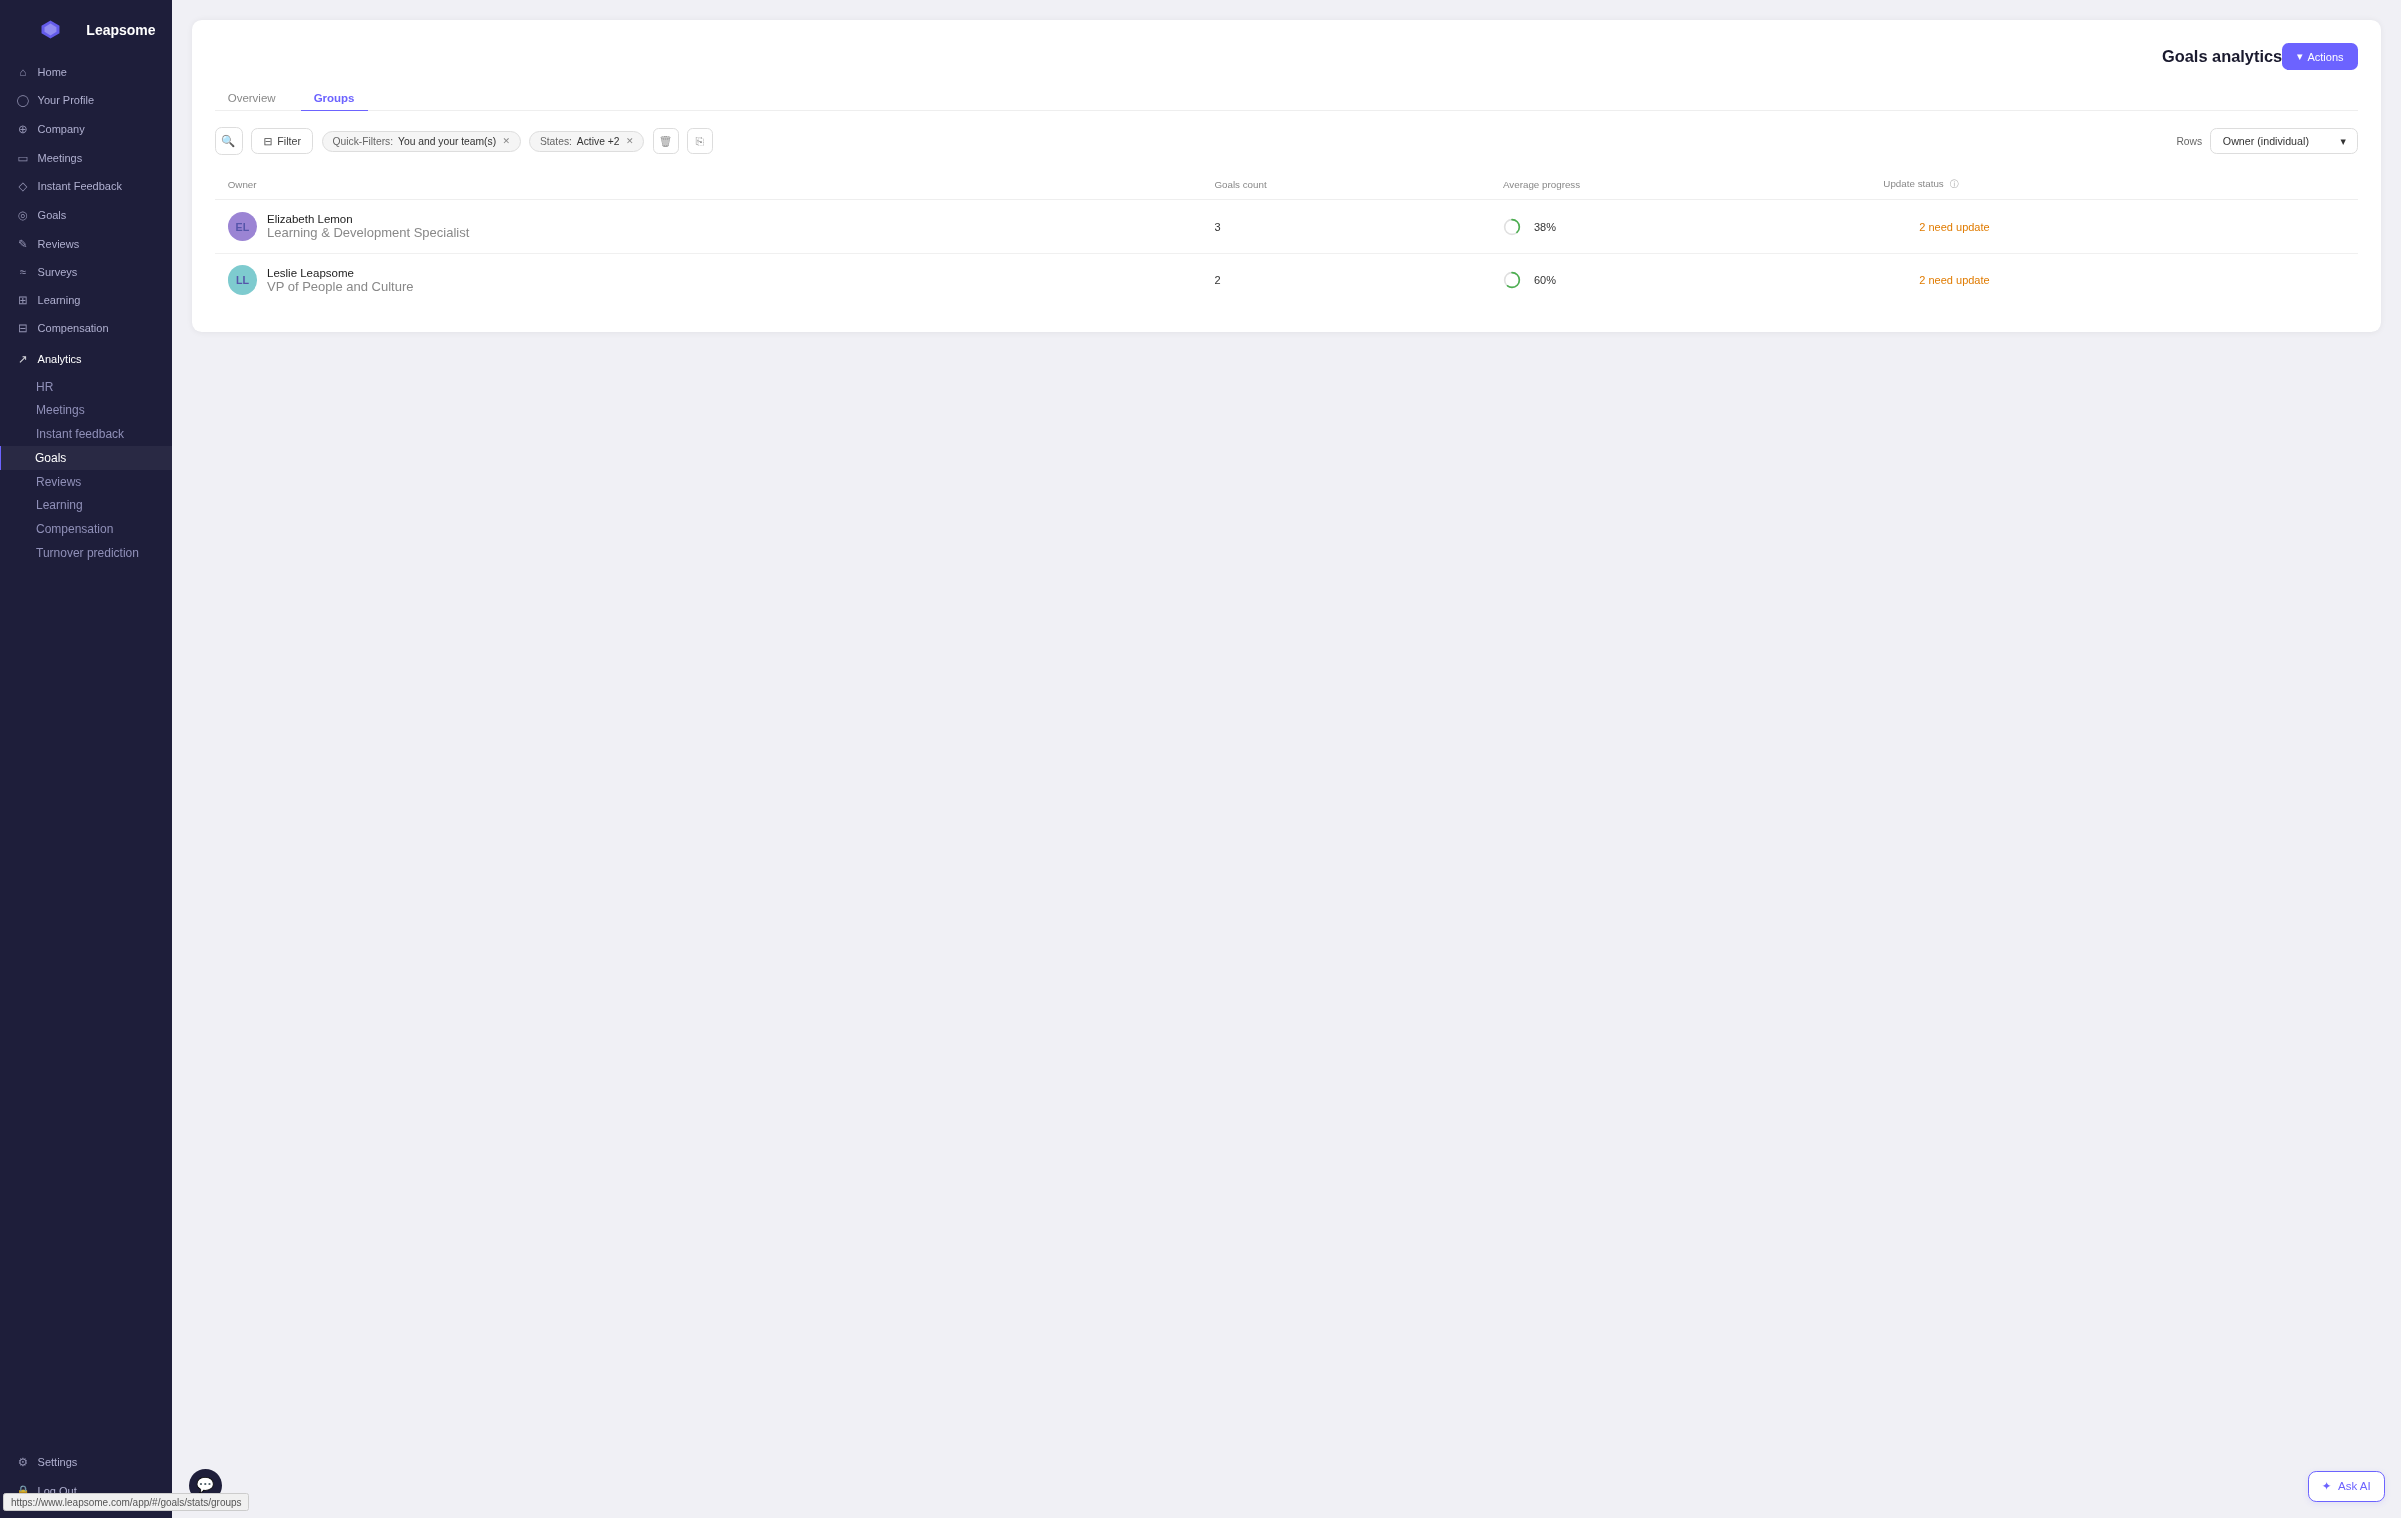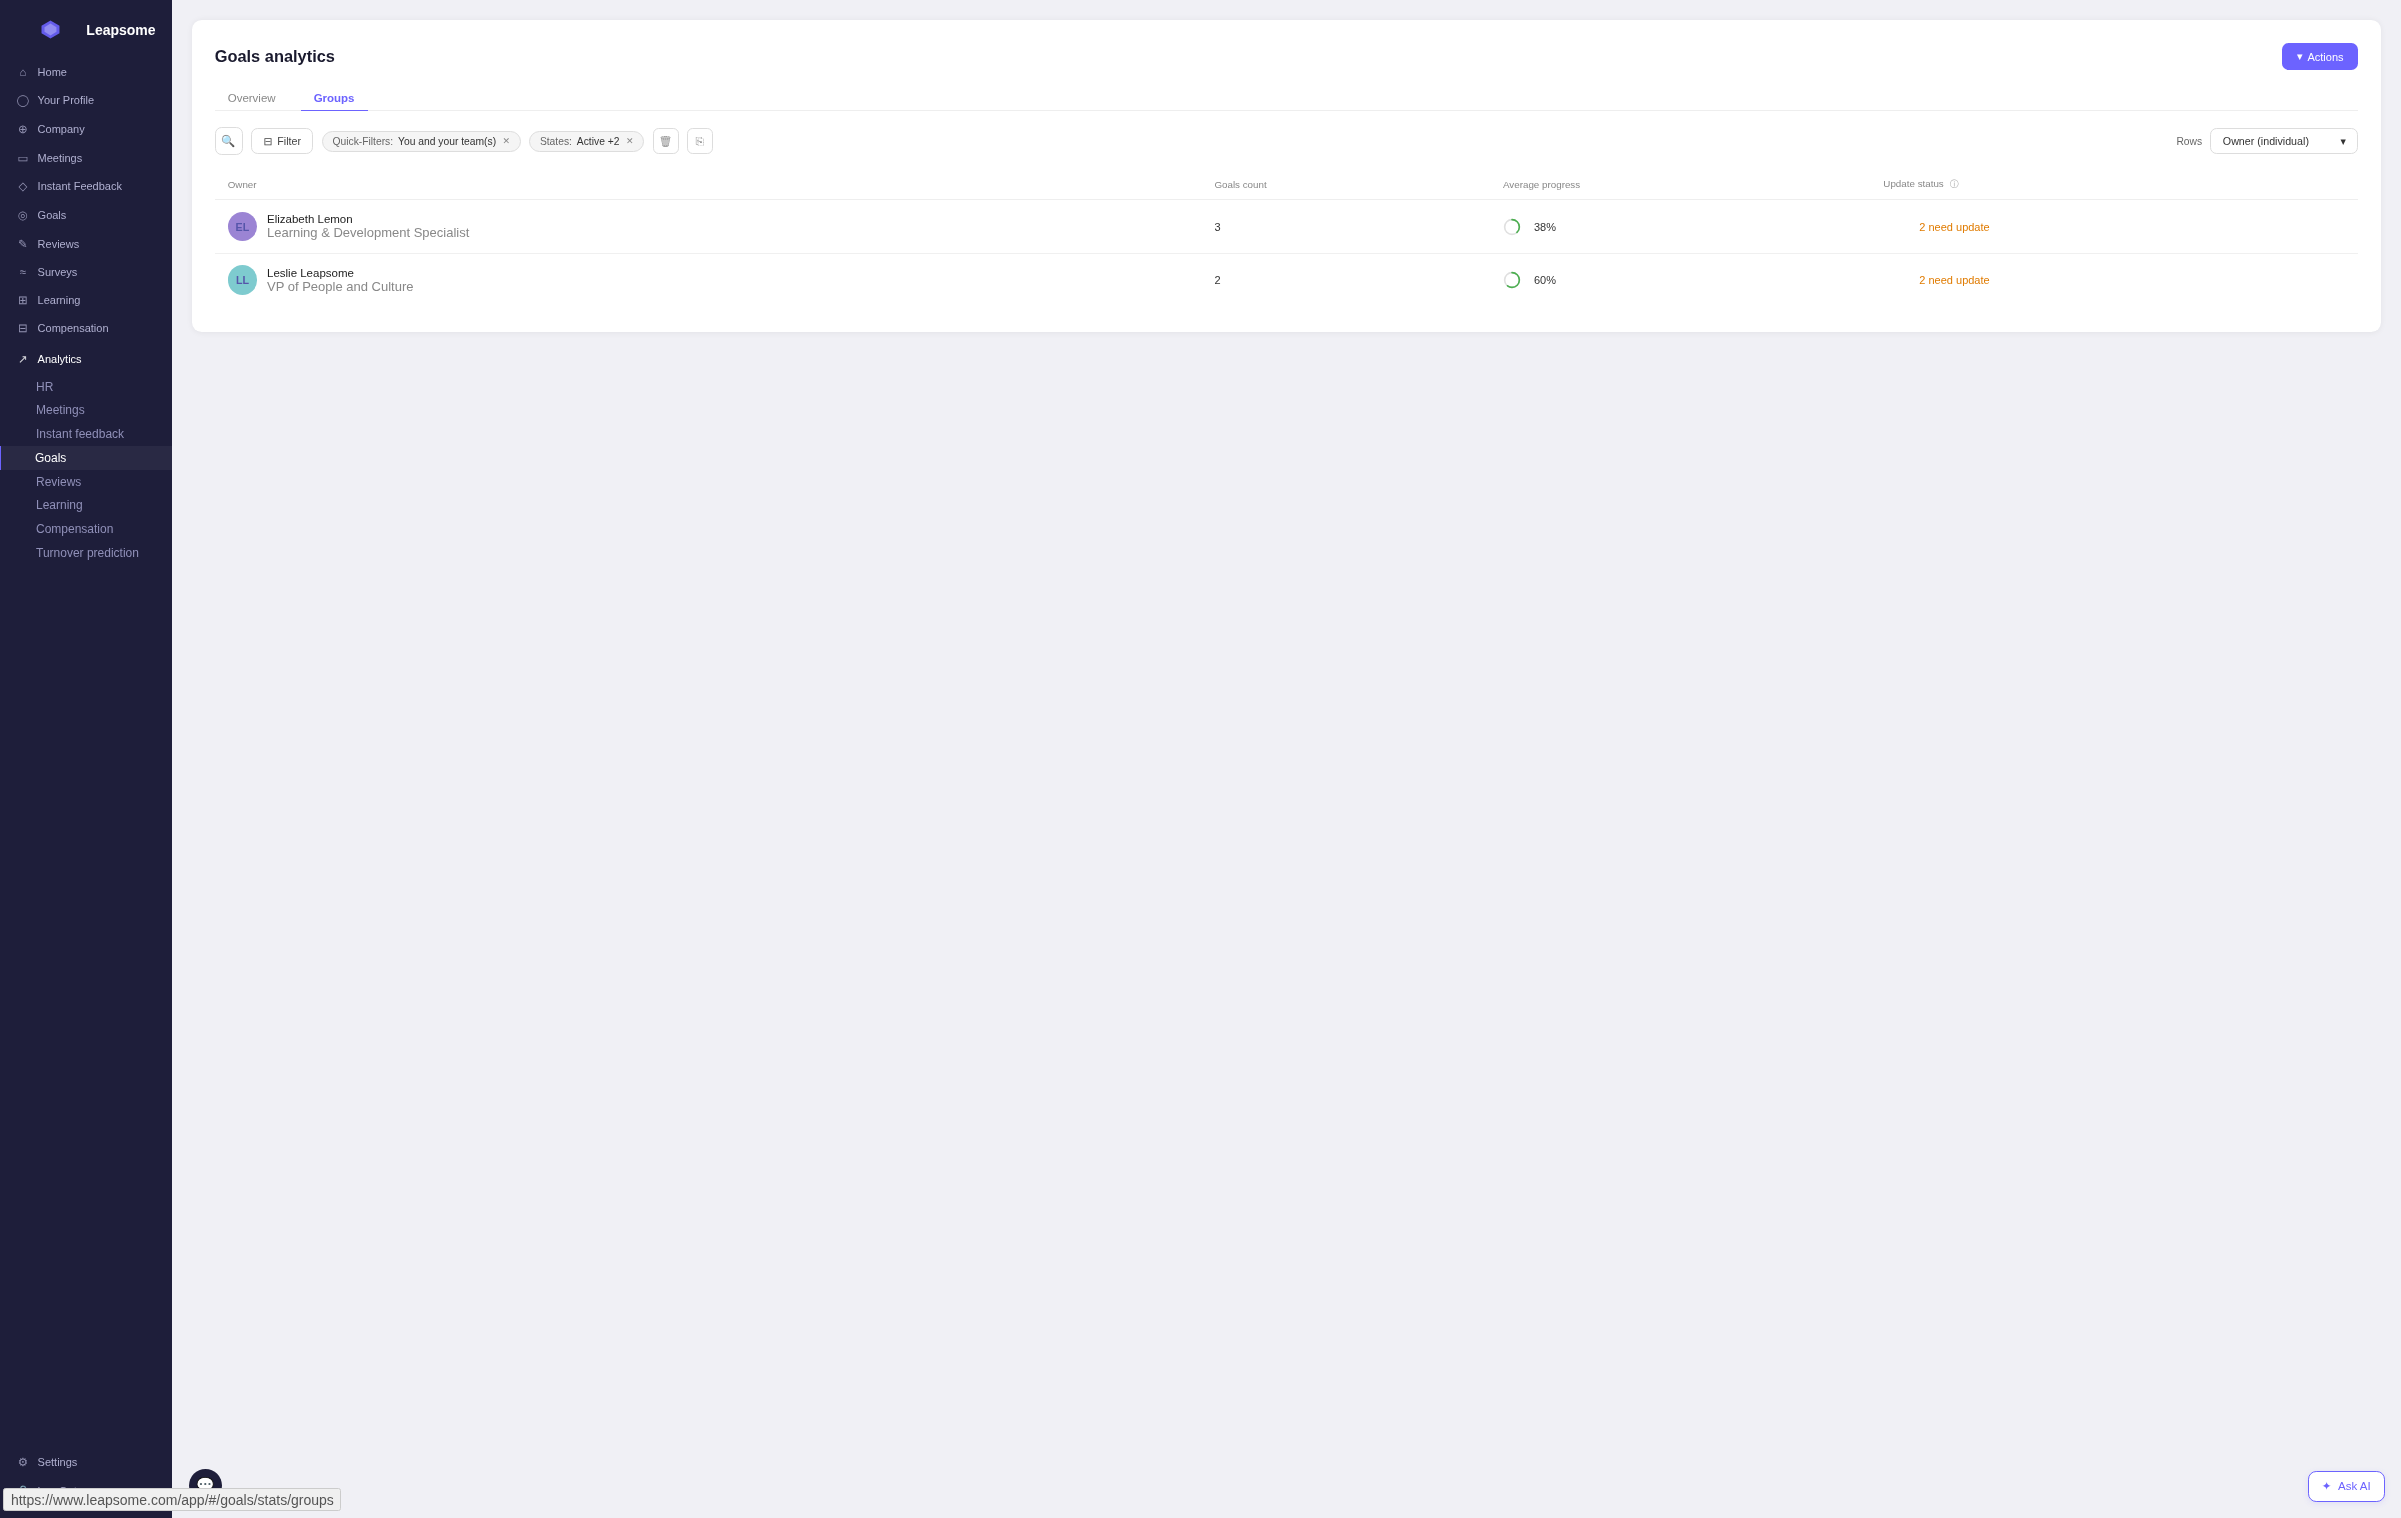--- a/index.html
+++ b/index.html
@@ -163,21 +163,21 @@
     .analytics-card {
       background: #fff;
       border-radius: 9.8px;
       padding: 23px 23px 26px;
       box-shadow: 0 0.8px 6.6px rgba(0,0,0,0.06);
     }
 
     .card-header {
       display: flex;
       align-items: center;
-      justify-content: space-between;
+      justify-content: flex-end;
       margin-bottom: 14.8px;
     }
     .card-title {
       font-size: 16.4px;
       font-weight: 700;
       color: #1a1a2e;
     }
     .actions-btn {
       background: #6c63ff;
       color: #fff;
@@ -348,21 +348,21 @@
     .update-status { color: #e07b00; font-size: 11px; font-weight: 500; margin-left: 36px; }
 
     
     .bottom-url {
       position: fixed;
       bottom: 6.6px;
       left: 0;
       background: #f0f0f0;
       border: 0.8px solid #ccc;
       padding: 2.5px 6.6px;
-      font-size: 14px;
+      font-size: 10px;
       color: #555;
       border-radius: 2.5px;
       margin-left: 3.3px;
     }
     .ask-ai-btn {
       position: fixed;
       bottom: 16.4px;
       right: 16.4px;
       background: #fff;
       border: 1.2px solid #6c63ff;

